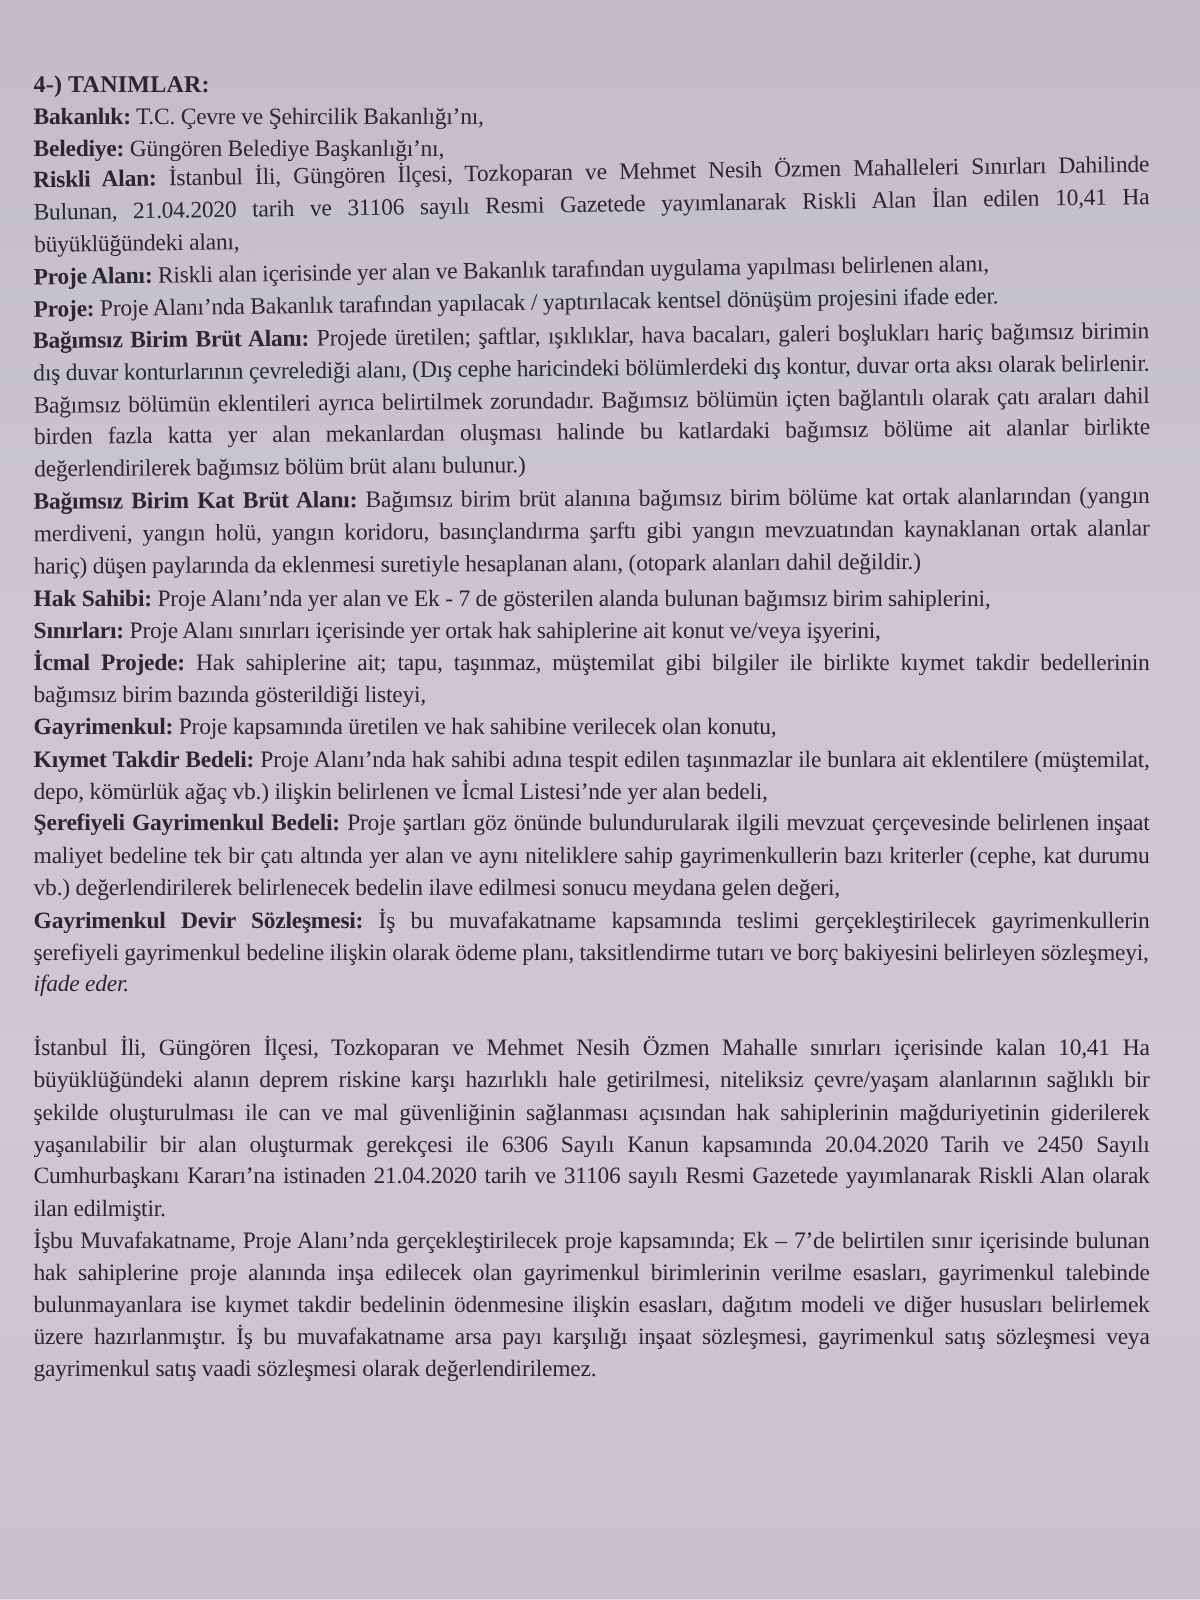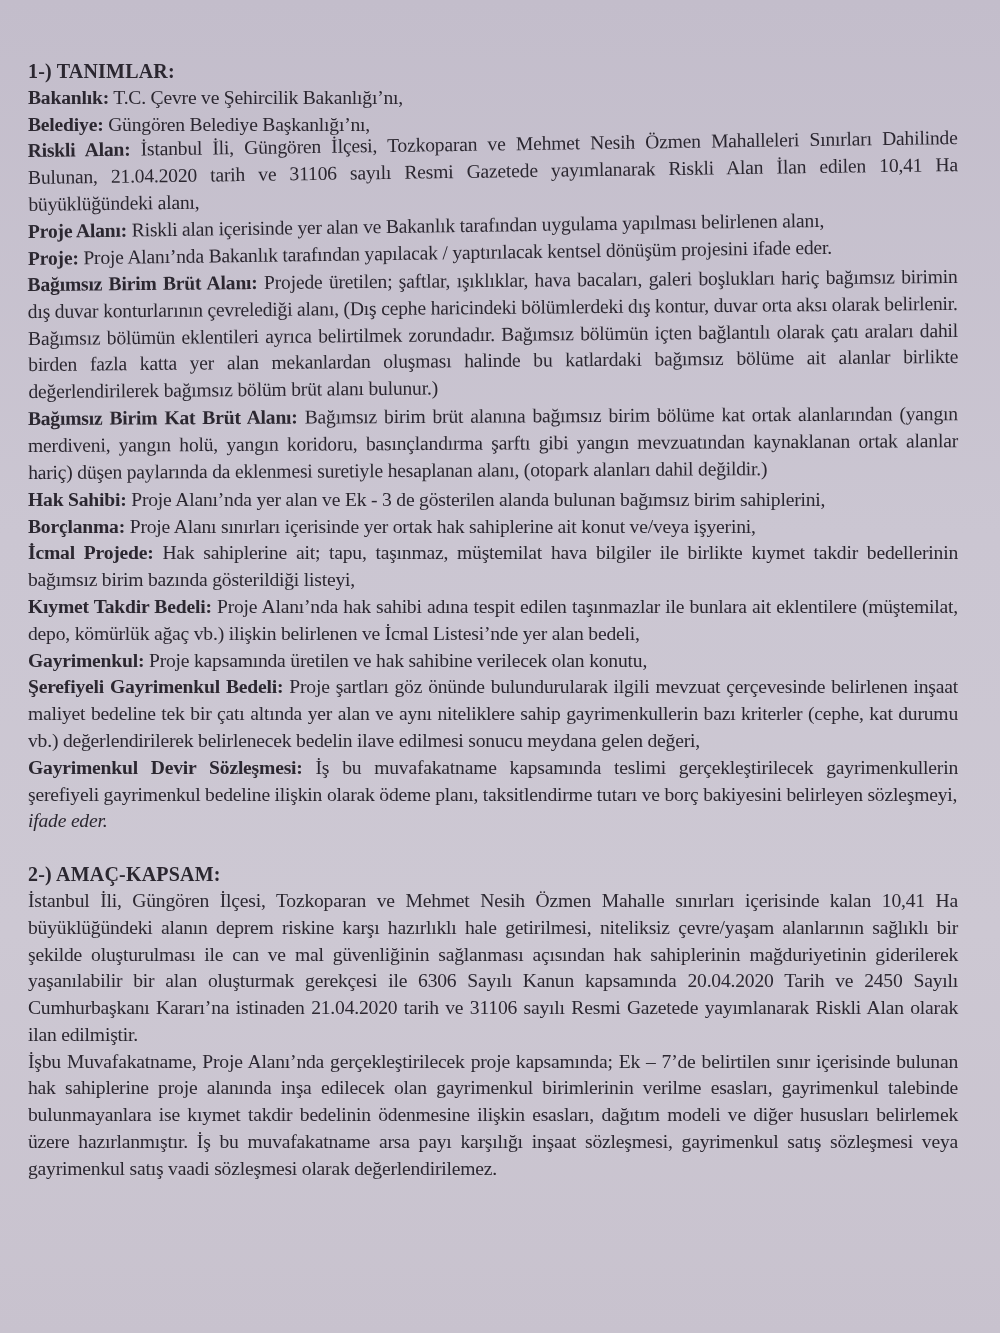--- a/index.html
+++ b/index.html
@@ -46,54 +46,53 @@
     .plain {
       margin: 0;
       font-style: italic;
     }
   </style>
 </head>
 <body>
 
 <div class="page">
 
-  <div class="section-title">1-) TANIMLAR:</div>
+  <div class="section-title">4-) TANIMLAR:</div>
 
   <p class="para"><span class="term">Bakanlık:</span><span> T.C. Çevre ve Şehircilik Bakanlığı’nı,</span></p>
 
   <p class="para"><span class="term">Belediye:</span><span> Güngören Belediye Başkanlığı’nı,</span></p>
 
   <p class="para tilt1"><span class="term">Riskli Alan:</span><span> İstanbul İli, Güngören İlçesi, Tozkoparan ve Mehmet Nesih Özmen Mahalleleri Sınırları Dahilinde Bulunan, 21.04.2020 tarih ve 31106 sayılı Resmi Gazetede yayımlanarak Riskli Alan İlan edilen 10,41 Ha büyüklüğündeki alanı,</span></p>
 
   <p class="para tilt1"><span class="term">Proje Alanı:</span><span> Riskli alan içerisinde yer alan ve Bakanlık tarafından uygulama yapılması belirlenen alanı,</span></p>
 
   <p class="para tilt1"><span class="term">Proje:</span><span> Proje Alanı’nda Bakanlık tarafından yapılacak / yaptırılacak kentsel dönüşüm projesini ifade eder.</span></p>
 
   <p class="para tilt2"><span class="term">Bağımsız Birim Brüt Alanı:</span><span> Projede üretilen; şaftlar, ışıklıklar, hava bacaları, galeri boşlukları hariç bağımsız birimin dış duvar konturlarının çevrelediği alanı, (Dış cephe haricindeki bölümlerdeki dış kontur, duvar orta aksı olarak belirlenir. Bağımsız bölümün eklentileri ayrıca belirtilmek zorundadır. Bağımsız bölümün içten bağlantılı olarak çatı araları dahil birden fazla katta yer alan mekanlardan oluşması halinde bu katlardaki bağımsız bölüme ait alanlar birlikte değerlendirilerek bağımsız bölüm brüt alanı bulunur.)</span></p>
 
   <p class="para tilt3"><span class="term">Bağımsız Birim Kat Brüt Alanı:</span><span> Bağımsız birim brüt alanına bağımsız birim bölüme kat ortak alanlarından (yangın merdiveni, yangın holü, yangın koridoru, basınçlandırma şarftı gibi yangın mevzuatından kaynaklanan ortak alanlar hariç) düşen paylarında da eklenmesi suretiyle hesaplanan alanı, (otopark alanları dahil değildir.)</span></p>
 
-  <p class="para"><span class="term">Hak Sahibi:</span><span> Proje Alanı’nda yer alan ve Ek - 3 de gösterilen alanda bulunan bağımsız birim sahiplerini,</span></p>
+  <p class="para"><span class="term">Hak Sahibi:</span><span> Proje Alanı’nda yer alan ve Ek - 7 de gösterilen alanda bulunan bağımsız birim sahiplerini,</span></p>
 
-  <p class="para"><span class="term">Borçlanma:</span><span> Proje Alanı sınırları içerisinde yer ortak hak sahiplerine ait konut ve/veya işyerini,</span></p>
+  <p class="para"><span class="term">Sınırları:</span><span> Proje Alanı sınırları içerisinde yer ortak hak sahiplerine ait konut ve/veya işyerini,</span></p>
 
-  <p class="para"><span class="term">İcmal Projede:</span><span> Hak sahiplerine ait; tapu, taşınmaz, müştemilat hava bilgiler ile birlikte kıymet takdir bedellerinin bağımsız birim bazında gösterildiği listeyi,</span></p>
+  <p class="para"><span class="term">İcmal Projede:</span><span> Hak sahiplerine ait; tapu, taşınmaz, müştemilat gibi bilgiler ile birlikte kıymet takdir bedellerinin bağımsız birim bazında gösterildiği listeyi,</span></p>
+
+  <p class="para"><span class="term">Gayrimenkul:</span><span> Proje kapsamında üretilen ve hak sahibine verilecek olan konutu,</span></p>
 
   <p class="para"><span class="term">Kıymet Takdir Bedeli:</span><span> Proje Alanı’nda hak sahibi adına tespit edilen taşınmazlar ile bunlara ait eklentilere (müştemilat, depo, kömürlük ağaç vb.) ilişkin belirlenen ve İcmal Listesi’nde yer alan bedeli,</span></p>
-
-  <p class="para"><span class="term">Gayrimenkul:</span><span> Proje kapsamında üretilen ve hak sahibine verilecek olan konutu,</span></p>
 
   <p class="para"><span class="term">Şerefiyeli Gayrimenkul Bedeli:</span><span> Proje şartları göz önünde bulundurularak ilgili mevzuat çerçevesinde belirlenen inşaat maliyet bedeline tek bir çatı altında yer alan ve aynı niteliklere sahip gayrimenkullerin bazı kriterler (cephe, kat durumu vb.) değerlendirilerek belirlenecek bedelin ilave edilmesi sonucu meydana gelen değeri,</span></p>
 
 
   <p class="para"><span class="term">Gayrimenkul Devir Sözleşmesi:</span><span> İş bu muvafakatname kapsamında teslimi gerçekleştirilecek gayrimenkullerin şerefiyeli gayrimenkul bedeline ilişkin olarak ödeme planı, taksitlendirme tutarı ve borç bakiyesini belirleyen sözleşmeyi,</span></p>
 
   <p class="plain">ifade eder.</p>
 
   <div class="section-gap"></div>
 
-  <div class="section-title">2-) AMAÇ-KAPSAM:</div>
 
   <p class="para">İstanbul İli, Güngören İlçesi, Tozkoparan ve Mehmet Nesih Özmen Mahalle sınırları içerisinde kalan 10,41 Ha büyüklüğündeki alanın deprem riskine karşı hazırlıklı hale getirilmesi, niteliksiz çevre/yaşam alanlarının sağlıklı bir şekilde oluşturulması ile can ve mal güvenliğinin sağlanması açısından hak sahiplerinin mağduriyetinin giderilerek yaşanılabilir bir alan oluşturmak gerekçesi ile 6306 Sayılı Kanun kapsamında 20.04.2020 Tarih ve 2450 Sayılı Cumhurbaşkanı Kararı’na istinaden 21.04.2020 tarih ve 31106 sayılı Resmi Gazetede yayımlanarak Riskli Alan olarak ilan edilmiştir.</p>
 
   <p class="para">İşbu Muvafakatname, Proje Alanı’nda gerçekleştirilecek proje kapsamında; Ek – 7’de belirtilen sınır içerisinde bulunan hak sahiplerine proje alanında inşa edilecek olan gayrimenkul birimlerinin verilme esasları, gayrimenkul talebinde bulunmayanlara ise kıymet takdir bedelinin ödenmesine ilişkin esasları, dağıtım modeli ve diğer hususları belirlemek üzere hazırlanmıştır. İş bu muvafakatname arsa payı karşılığı inşaat sözleşmesi, gayrimenkul satış sözleşmesi veya gayrimenkul satış vaadi sözleşmesi olarak değerlendirilemez.</p>
 
 </div>
 
 </body></html>

